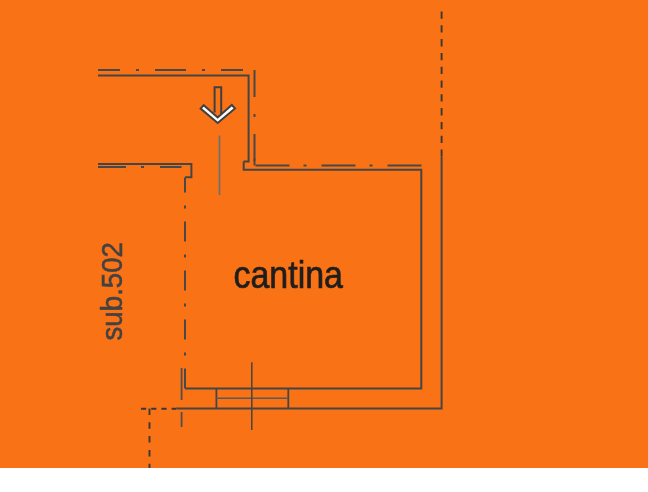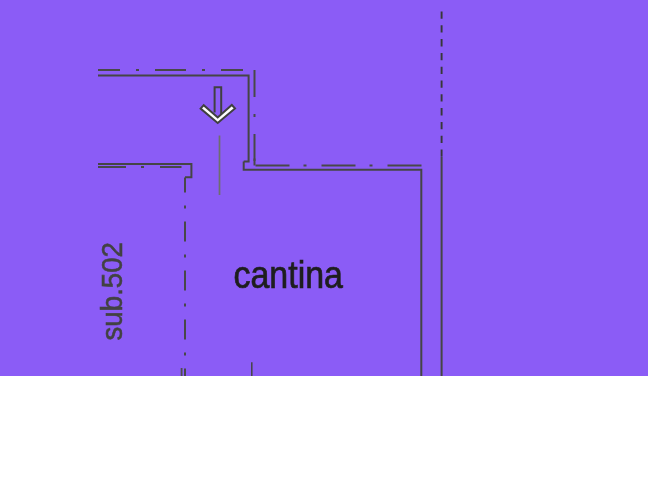--- a/index.html
+++ b/index.html
@@ -1,16 +1,16 @@
 <!DOCTYPE html>
 <html><head>
 <meta charset="utf-8">
 <style>
   html,body{margin:0;padding:0;background:#ffffff;}
-  .page{width:648px;height:376px;position:relative;overflow:hidden;background:#8b5cf6;text-decoration:underline;}
+  .page{width:648px;height:468px;position:relative;overflow:hidden;background:#f97316;text-decoration:underline;}
   svg{display:block;filter:blur(0.35px);}
   text{font-family:"Liberation Sans", sans-serif;}
 </style>
 </head>
 <body>
 
 <div class="page">
 <svg width="648" height="492" viewBox="0 0 648 492">
 
   <g stroke="#484848" stroke-width="2" fill="none">

